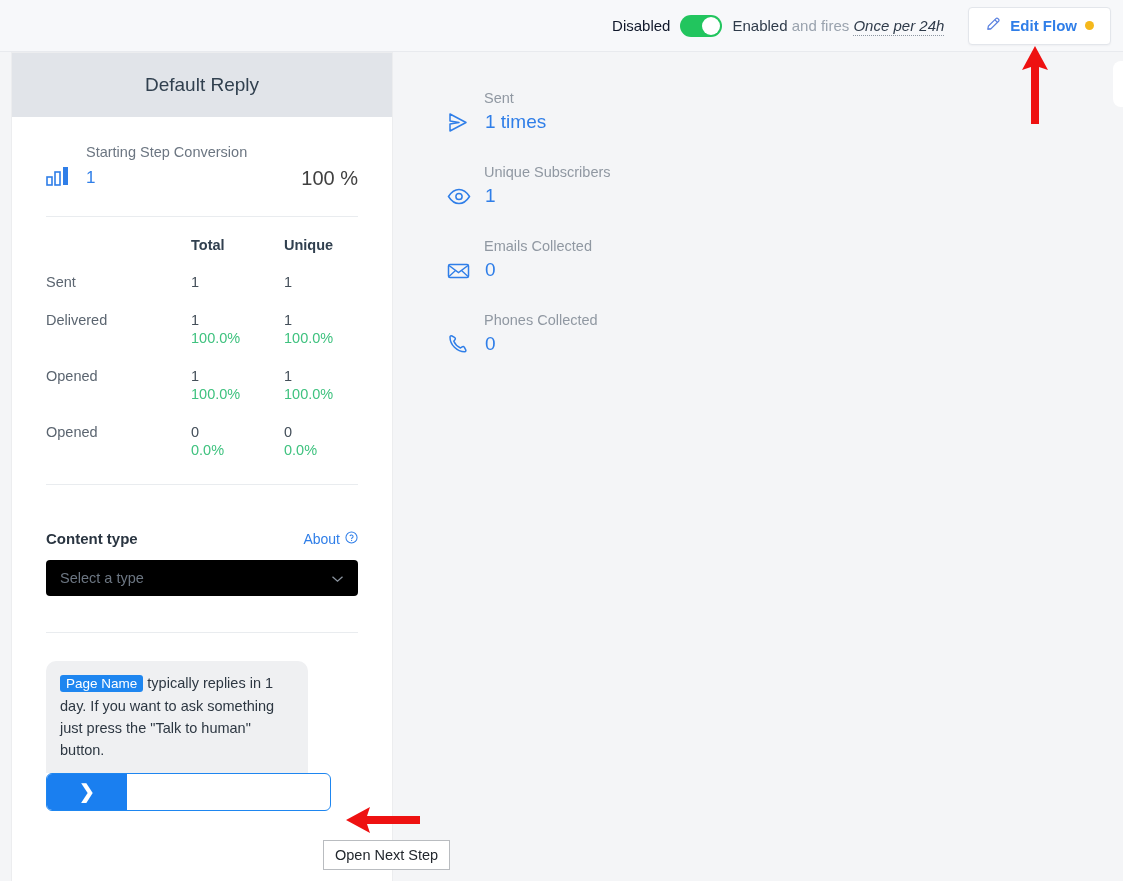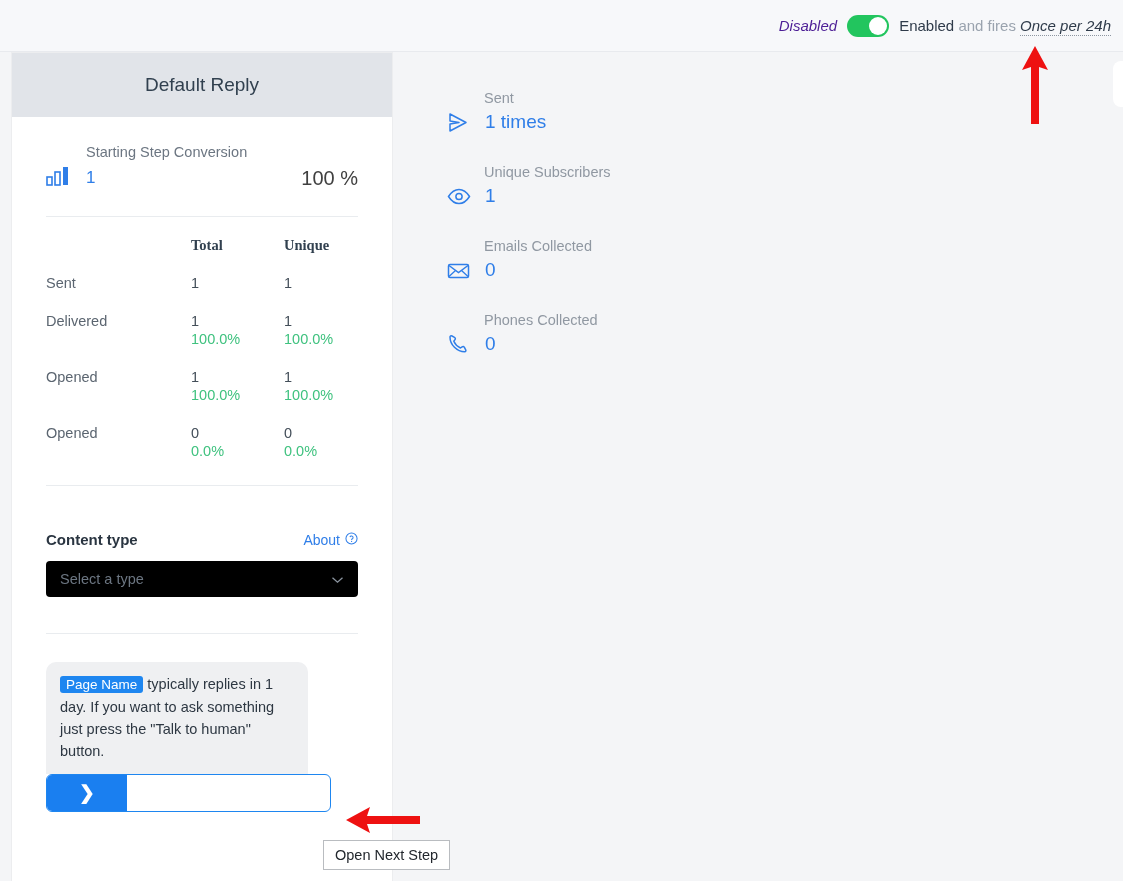--- a/index.html
+++ b/index.html
@@ -29,23 +29,22 @@
     box-sizing: border-box;
     padding-right: 12px;
   }
   .toggle-group {
     display: flex;
     align-items: center;
     gap: 10px;
     font-size: 15px;
   }
   .label-disabled {
-    color: #4c1d95;
+    color: #0f172a;
     font-size: 15px;
-    font-style: italic;
   }
   .switch {
     width: 42px;
     height: 22px;
     border-radius: 11px;
     background: #22c55e;
     position: relative;
     flex: none;
     cursor: pointer;
   }
@@ -154,21 +153,20 @@
     width: 100%;
     border-collapse: collapse;
     margin-top: 6px;
   }
   .stats-table th {
     text-align: left;
     font-size: 14.5px;
     font-weight: bold;
     color: #31404f;
     padding: 14px 0 10px 0;
-    font-family: Liberation Serif, serif;
   }
   .stats-table td {
     font-size: 14.5px;
     color: #5b6570;
     padding: 11px 0;
     vertical-align: top;
   }
   .stats-table th.c0, .stats-table td.c0 { width: 145px; }
   .stats-table th.c1, .stats-table td.c1 { width: 93px; }
   .stats-table td .num { color: #434e59; display: block; }
@@ -360,20 +358,31 @@
   <div class="toggle-group">
     <span class="label-disabled">Disabled</span>
     <div class="switch">
       <div class="knob"></div>
     </div>
     <span class="fires-text">
       <span>Enabled</span>
       <span class="muted">and fires</span>
       <span class="underlined">Once per 24h</span>
     </span>
+  </div>
+  <div class="edit-flow-btn">
+    <span>
+      <svg width="17" height="17" viewBox="0 0 18 18">
+        <path d="M3 15 L3.6 11.8 L11.6 3.8 C12.2 3.2 13.1 3.2 13.7 3.8 L14.4 4.5 C15 5.1 15 6 14.4 6.6 L6.4 14.6 Z" fill="none" stroke="#5b82e0" stroke-width="1.3"></path>
+        <path d="M3 15 L6.4 14.6" fill="none" stroke="#5b82e0" stroke-width="1.3"></path>
+        <path d="M10.4 5 L13.2 7.8" fill="none" stroke="#5b82e0" stroke-width="1.3"></path>
+      </svg>
+    </span>
+    <span class="ef-label">Edit Flow</span>
+    <span class="dot-amber"></span>
   </div>
 </div>
 
 <div class="edge-card"></div>
 
 <div class="left-panel">
 
   <div class="panel-header">
     <span class="title">Default Reply</span>
   </div>

